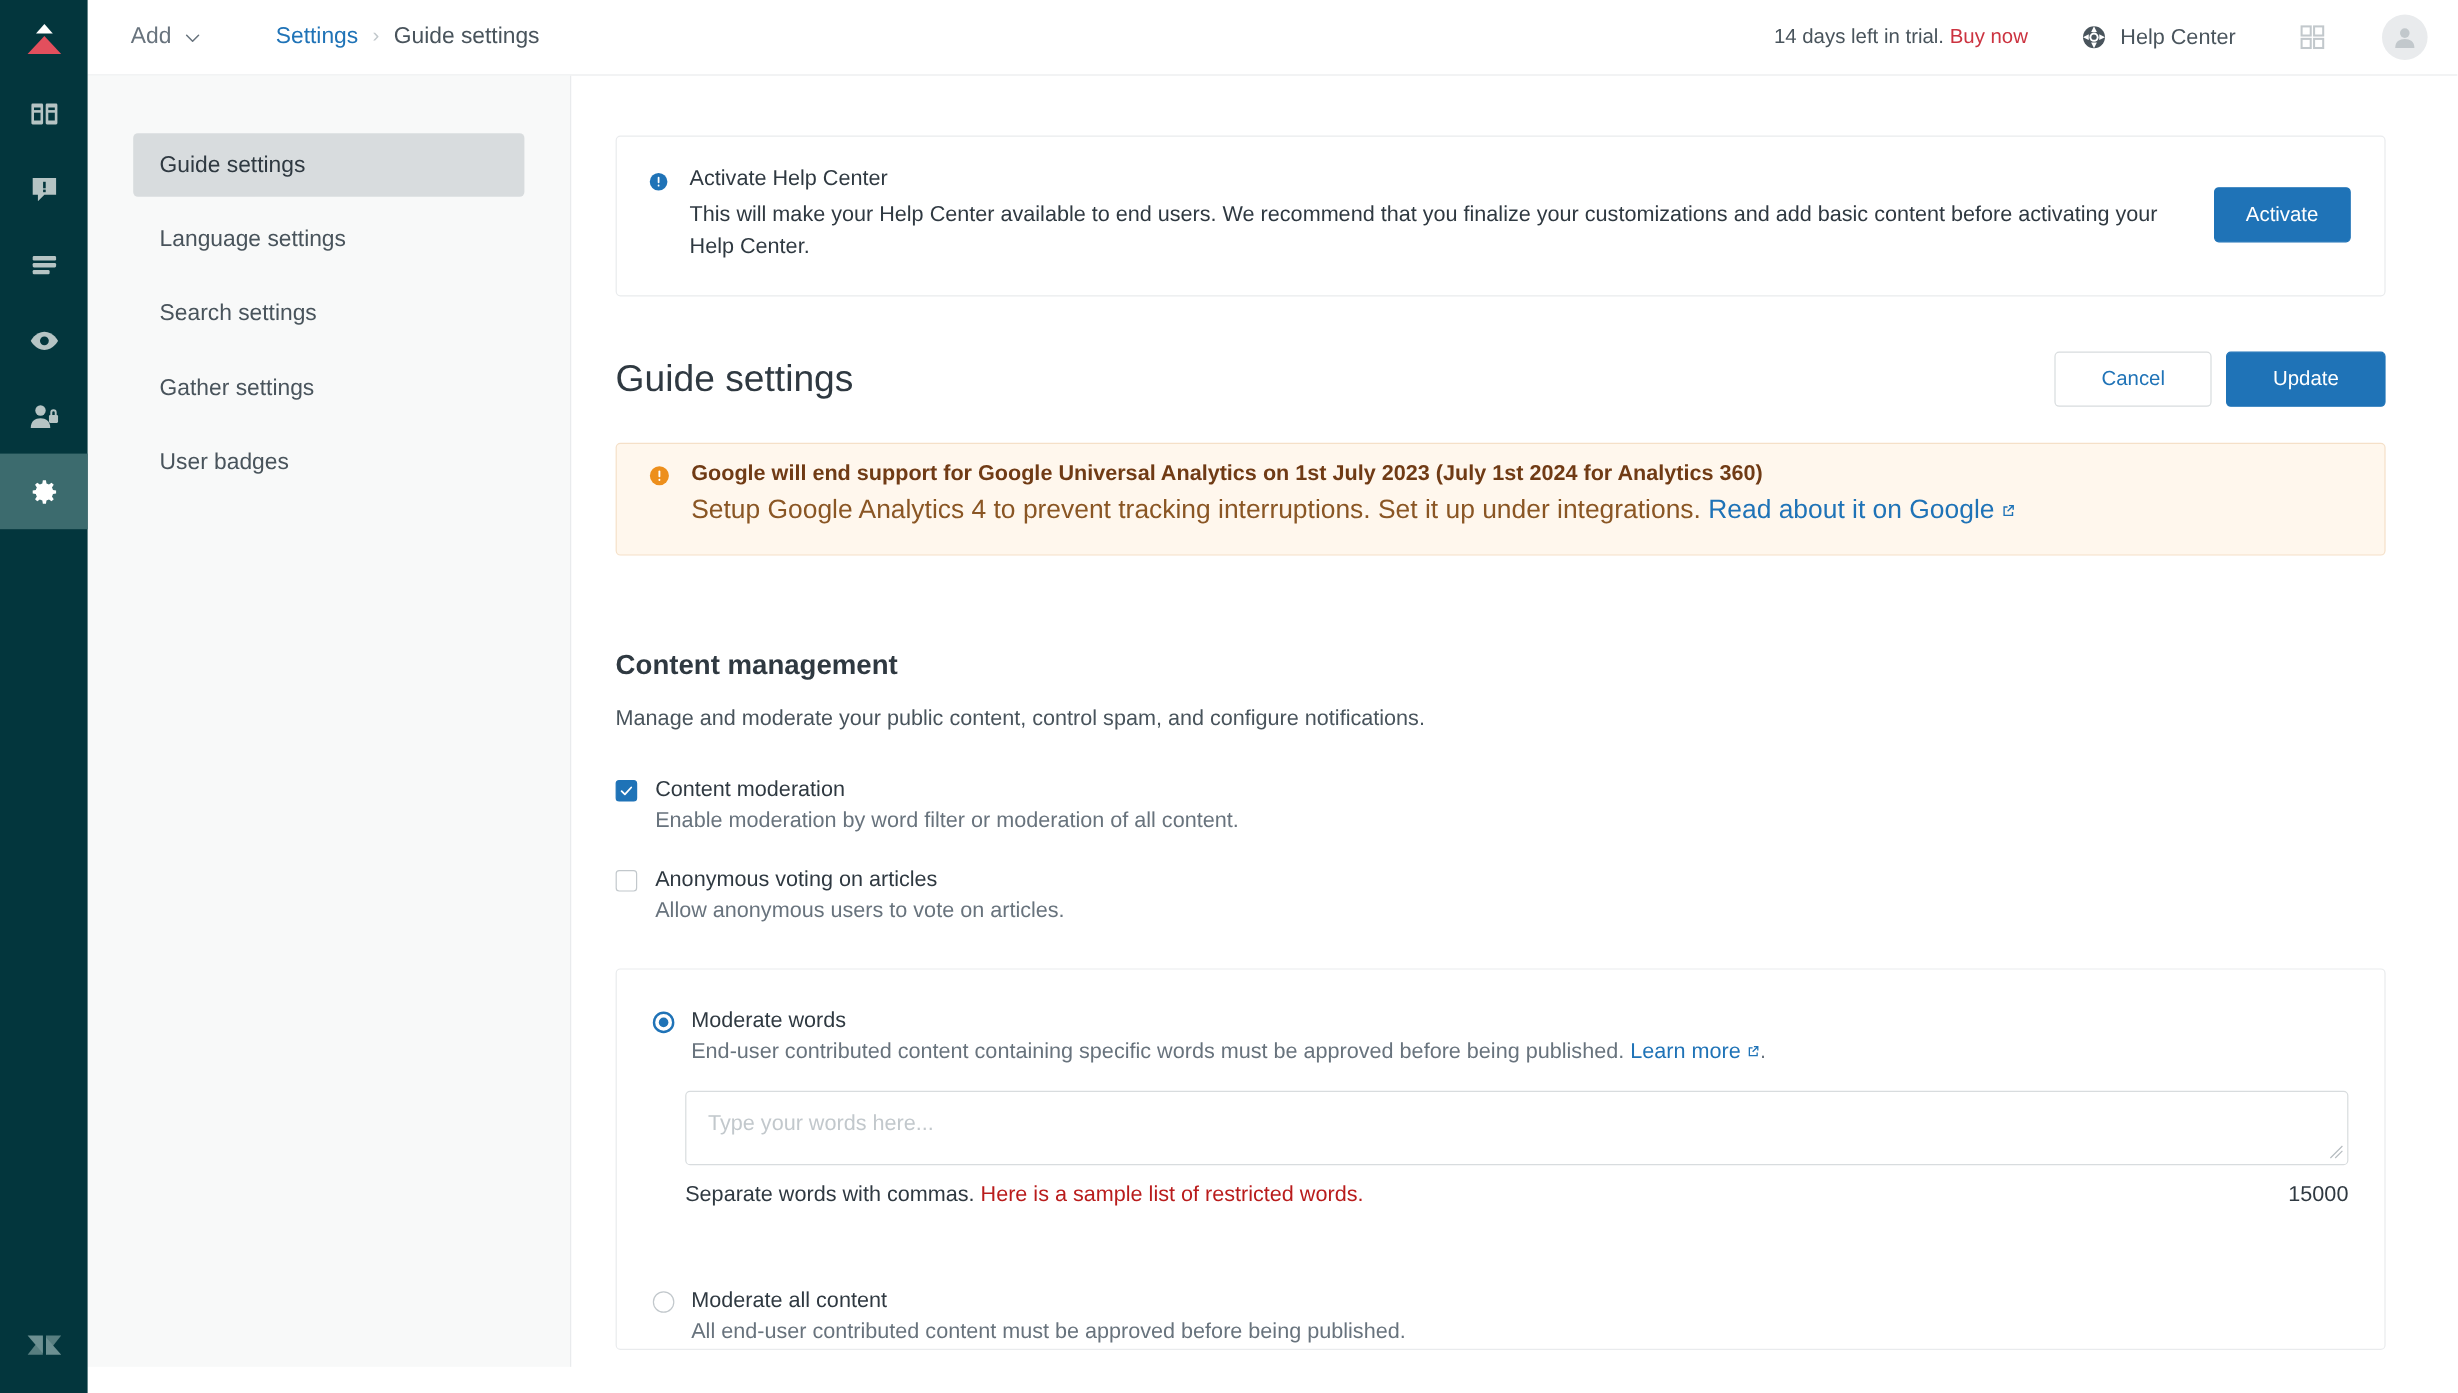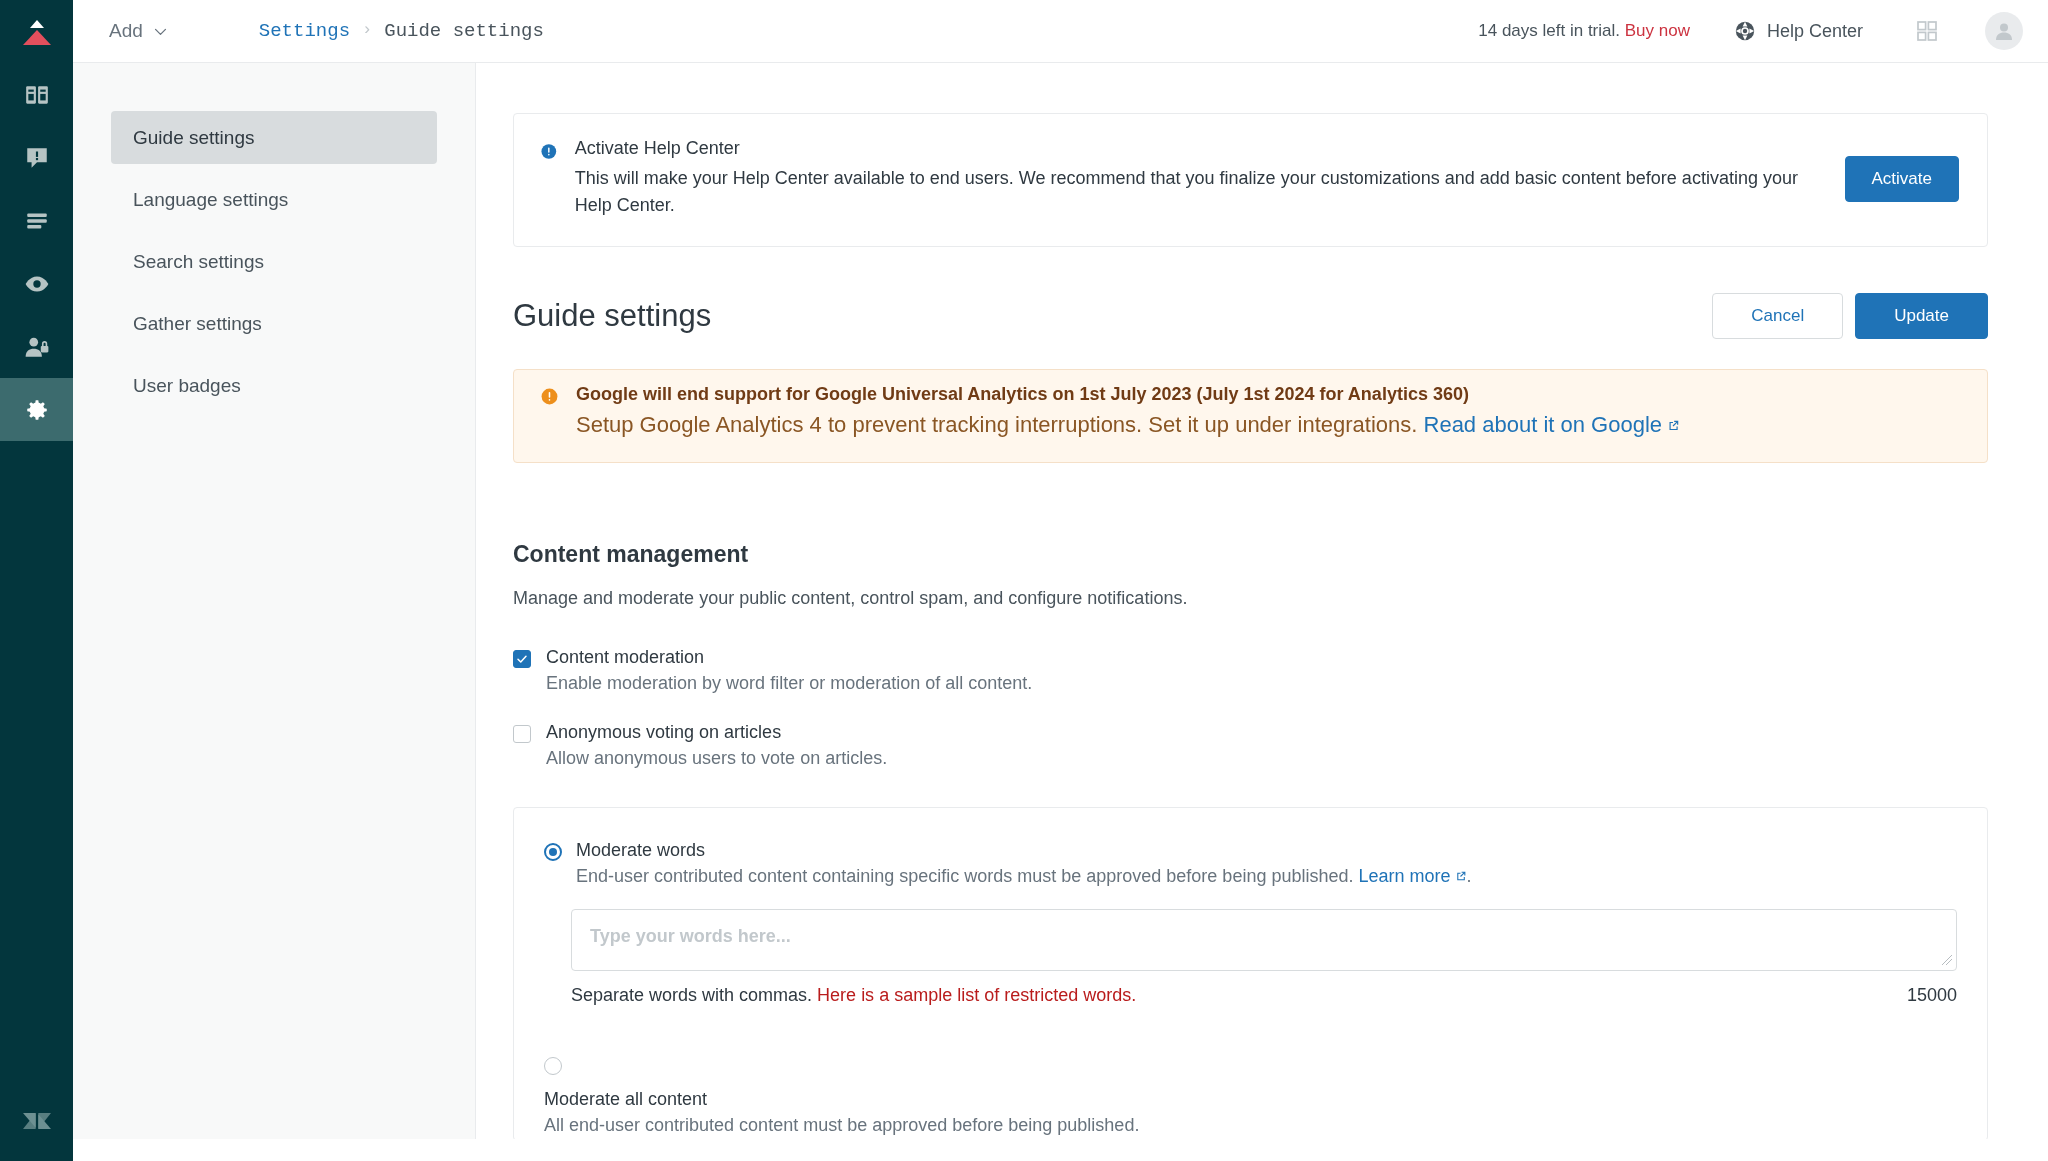--- a/index.html
+++ b/index.html
@@ -48,21 +48,21 @@
     padding: 0 25px 0 30px;
   }
   .add-menu {
     display: flex; align-items: center; gap: 9px;
     font-size: 19px; color: #68737d; cursor: pointer;
     padding: 4px 6px;
   }
   .chevron { display: block; }
   .breadcrumb {
     display: flex; align-items: flex-start; gap: 12px;
-    margin-left: 84px; font-size: 19px; font-family: Liberation Mono, monospace;
+    margin-left: 55px; font-size: 19px;
   }
   .crumb-link { color: #1f73b7; cursor: pointer; }
   .crumb-sep { color: #c2c8cc; font-size: 17px; }
   .crumb-current { color: #49545c; }
   .topbar-right {
     margin-left: auto; display: flex; align-items: center; gap: 0;
   }
   .trial {
     font-size: 17px; color: #49545c; margin-right: 44px; white-space: nowrap;
   }
@@ -179,35 +179,34 @@
   .radio-desc a { color: #1f73b7; text-decoration: none; cursor: pointer; }
 
   .ta-wrap { margin: 22px 0 0 27px; position: relative; }
   textarea.words {
     width: 100%; height: 62px; resize: none;
     border: 1px solid #d8dcde; border-radius: 4px;
     padding: 16px 18px; font-size: 18px;
     font-family: "Liberation Sans", sans-serif;
     color: #2f3941; background: #fff; outline: none;
     display: block;
-    font-weight: bold;
   }
   textarea.words::placeholder { color: #c2c8cc; }
   .resize-grip {
     position: absolute; right: 4px; bottom: 5px;
     width: 12px; height: 12px; pointer-events: none;
   }
   .ta-foot {
     display: flex; align-items: baseline;
     margin: 14px 0 0 27px;
   }
   .ta-hint { font-size: 18px; color: #2f3941; }
   .ta-hint a { color: #b91c1c; text-decoration: none; cursor: pointer; }
   .ta-count { margin-left: auto; font-size: 18px; color: #2f3941; }
-  .radio-row-2 { margin-top: 48px; padding-bottom: 4px; flex-direction: column; }
+  .radio-row-2 { margin-top: 67px; padding-bottom: 4px; }
 </style>
 </head>
 <body>
 
 <div class="app">
 
   <div class="rail">
 
     <div class="rail-logo">
       <svg width="34" height="30" viewBox="0 0 34 30" aria-hidden="true">

